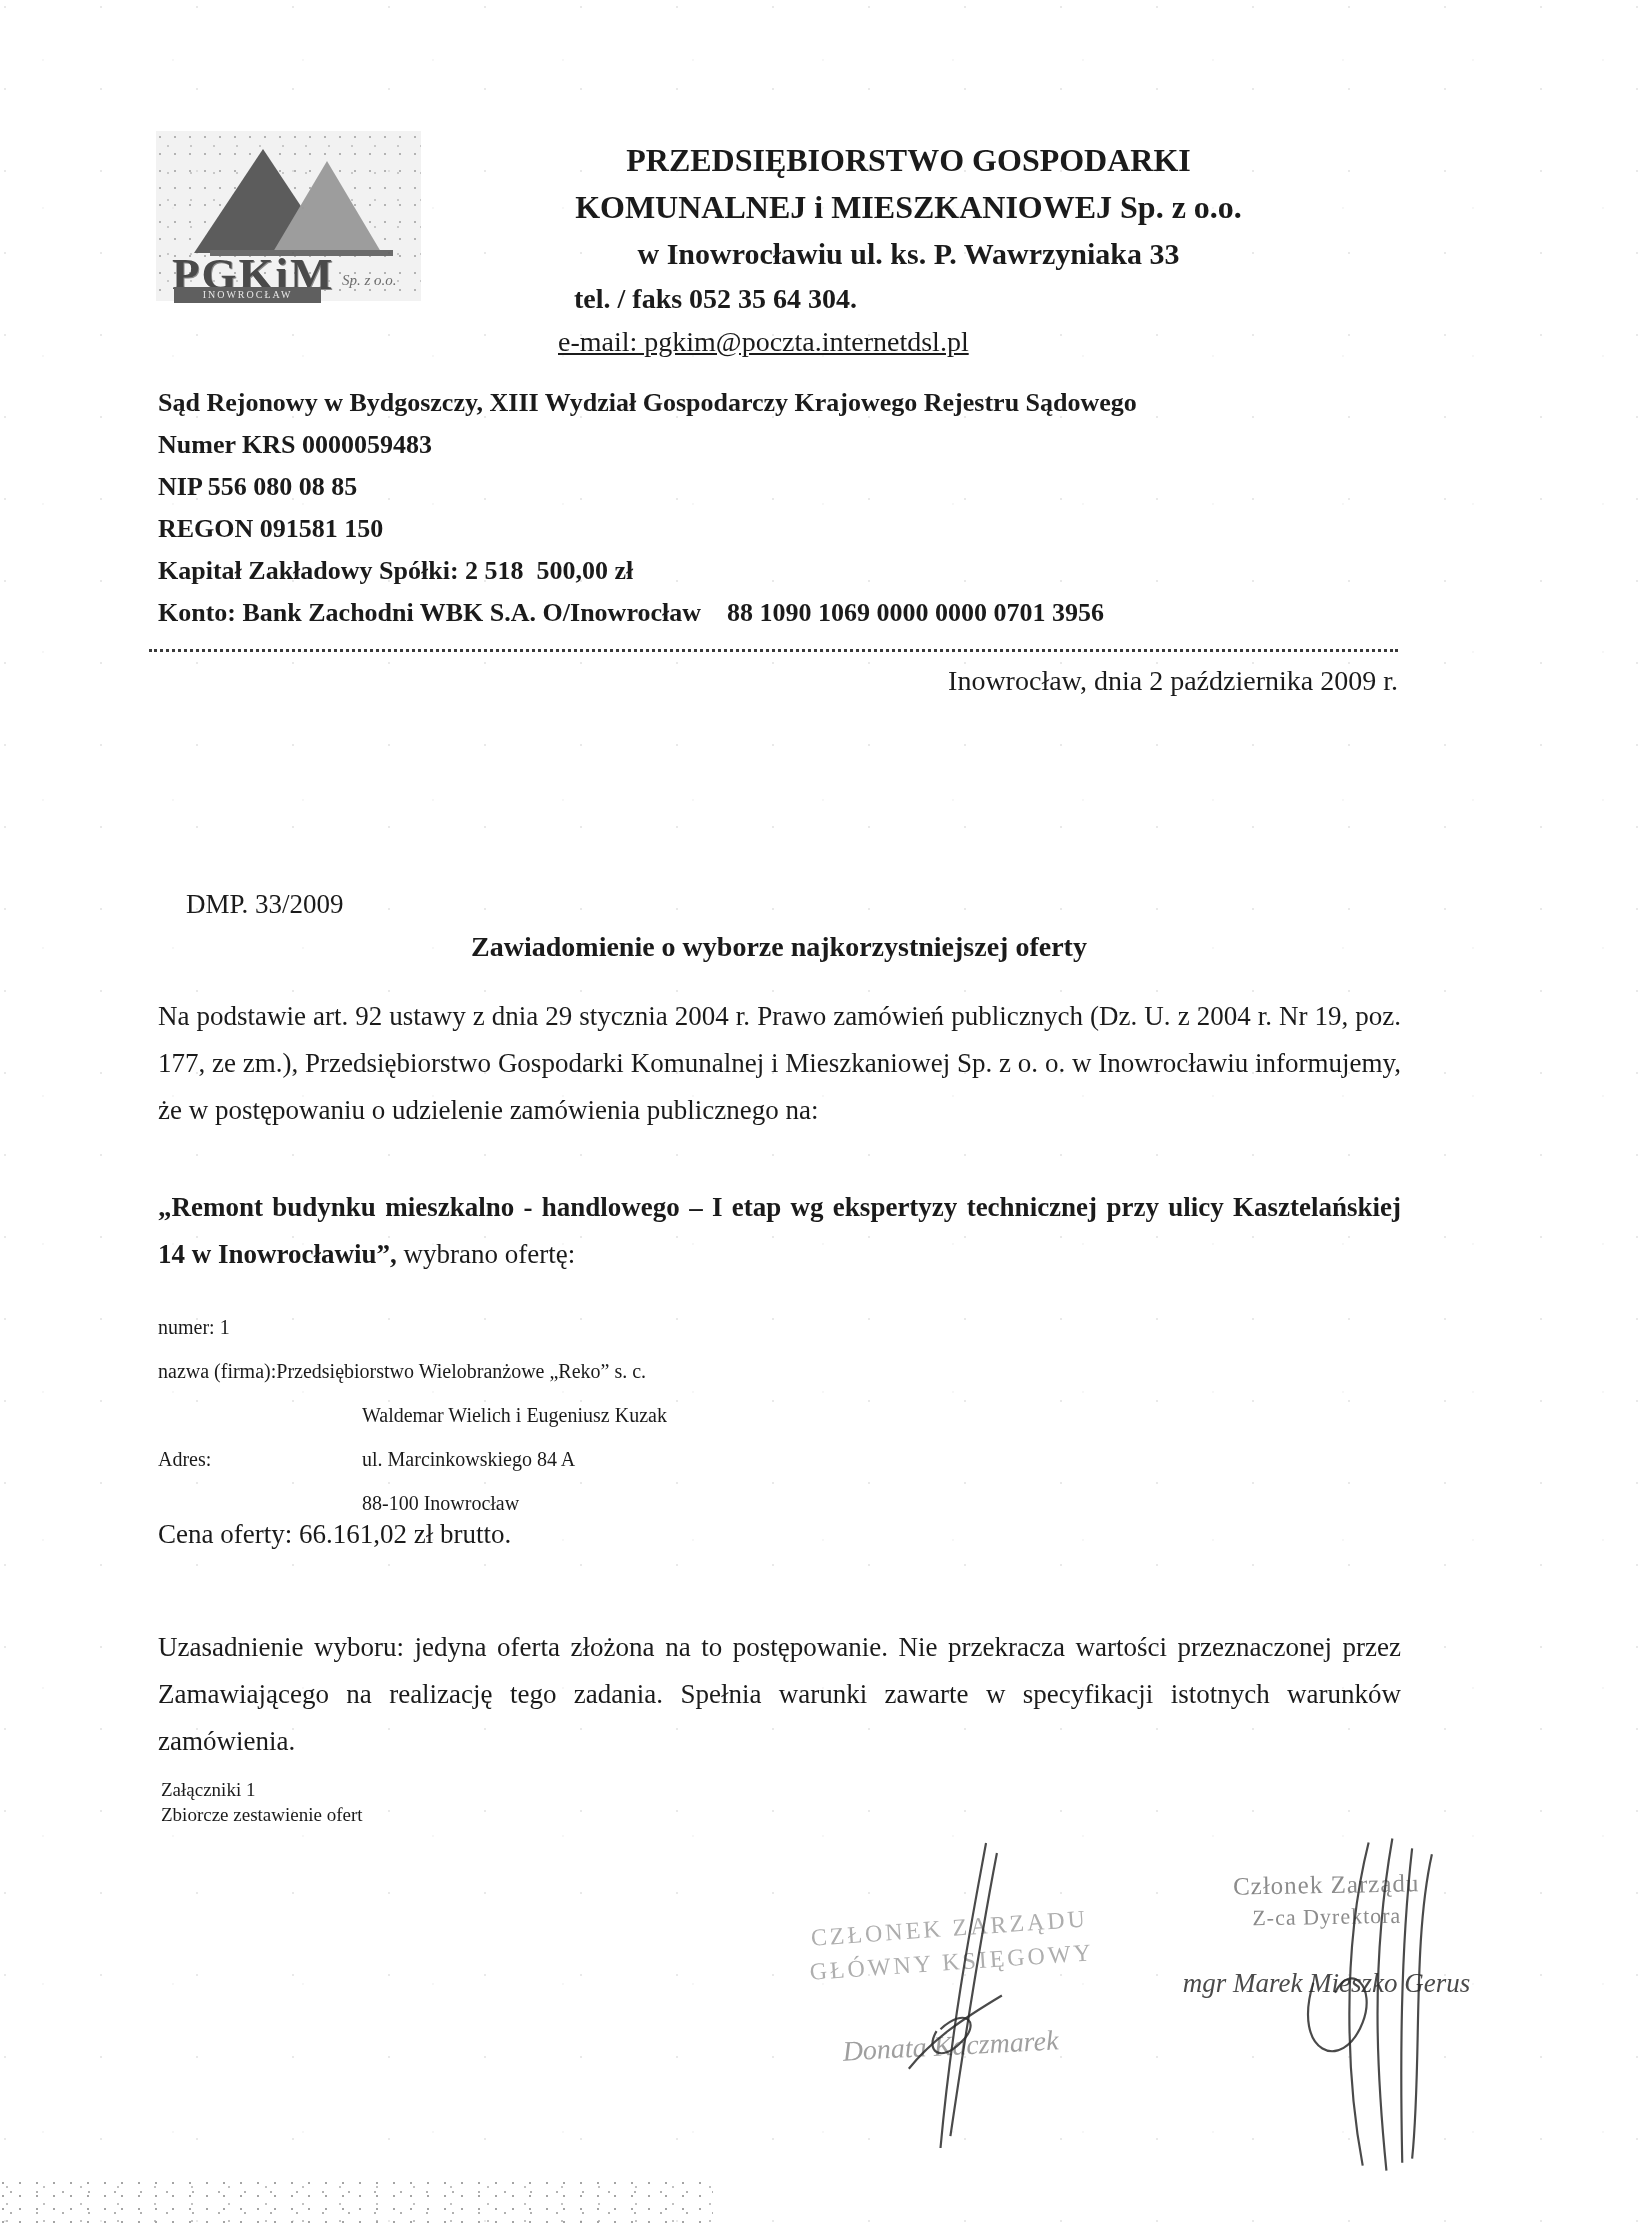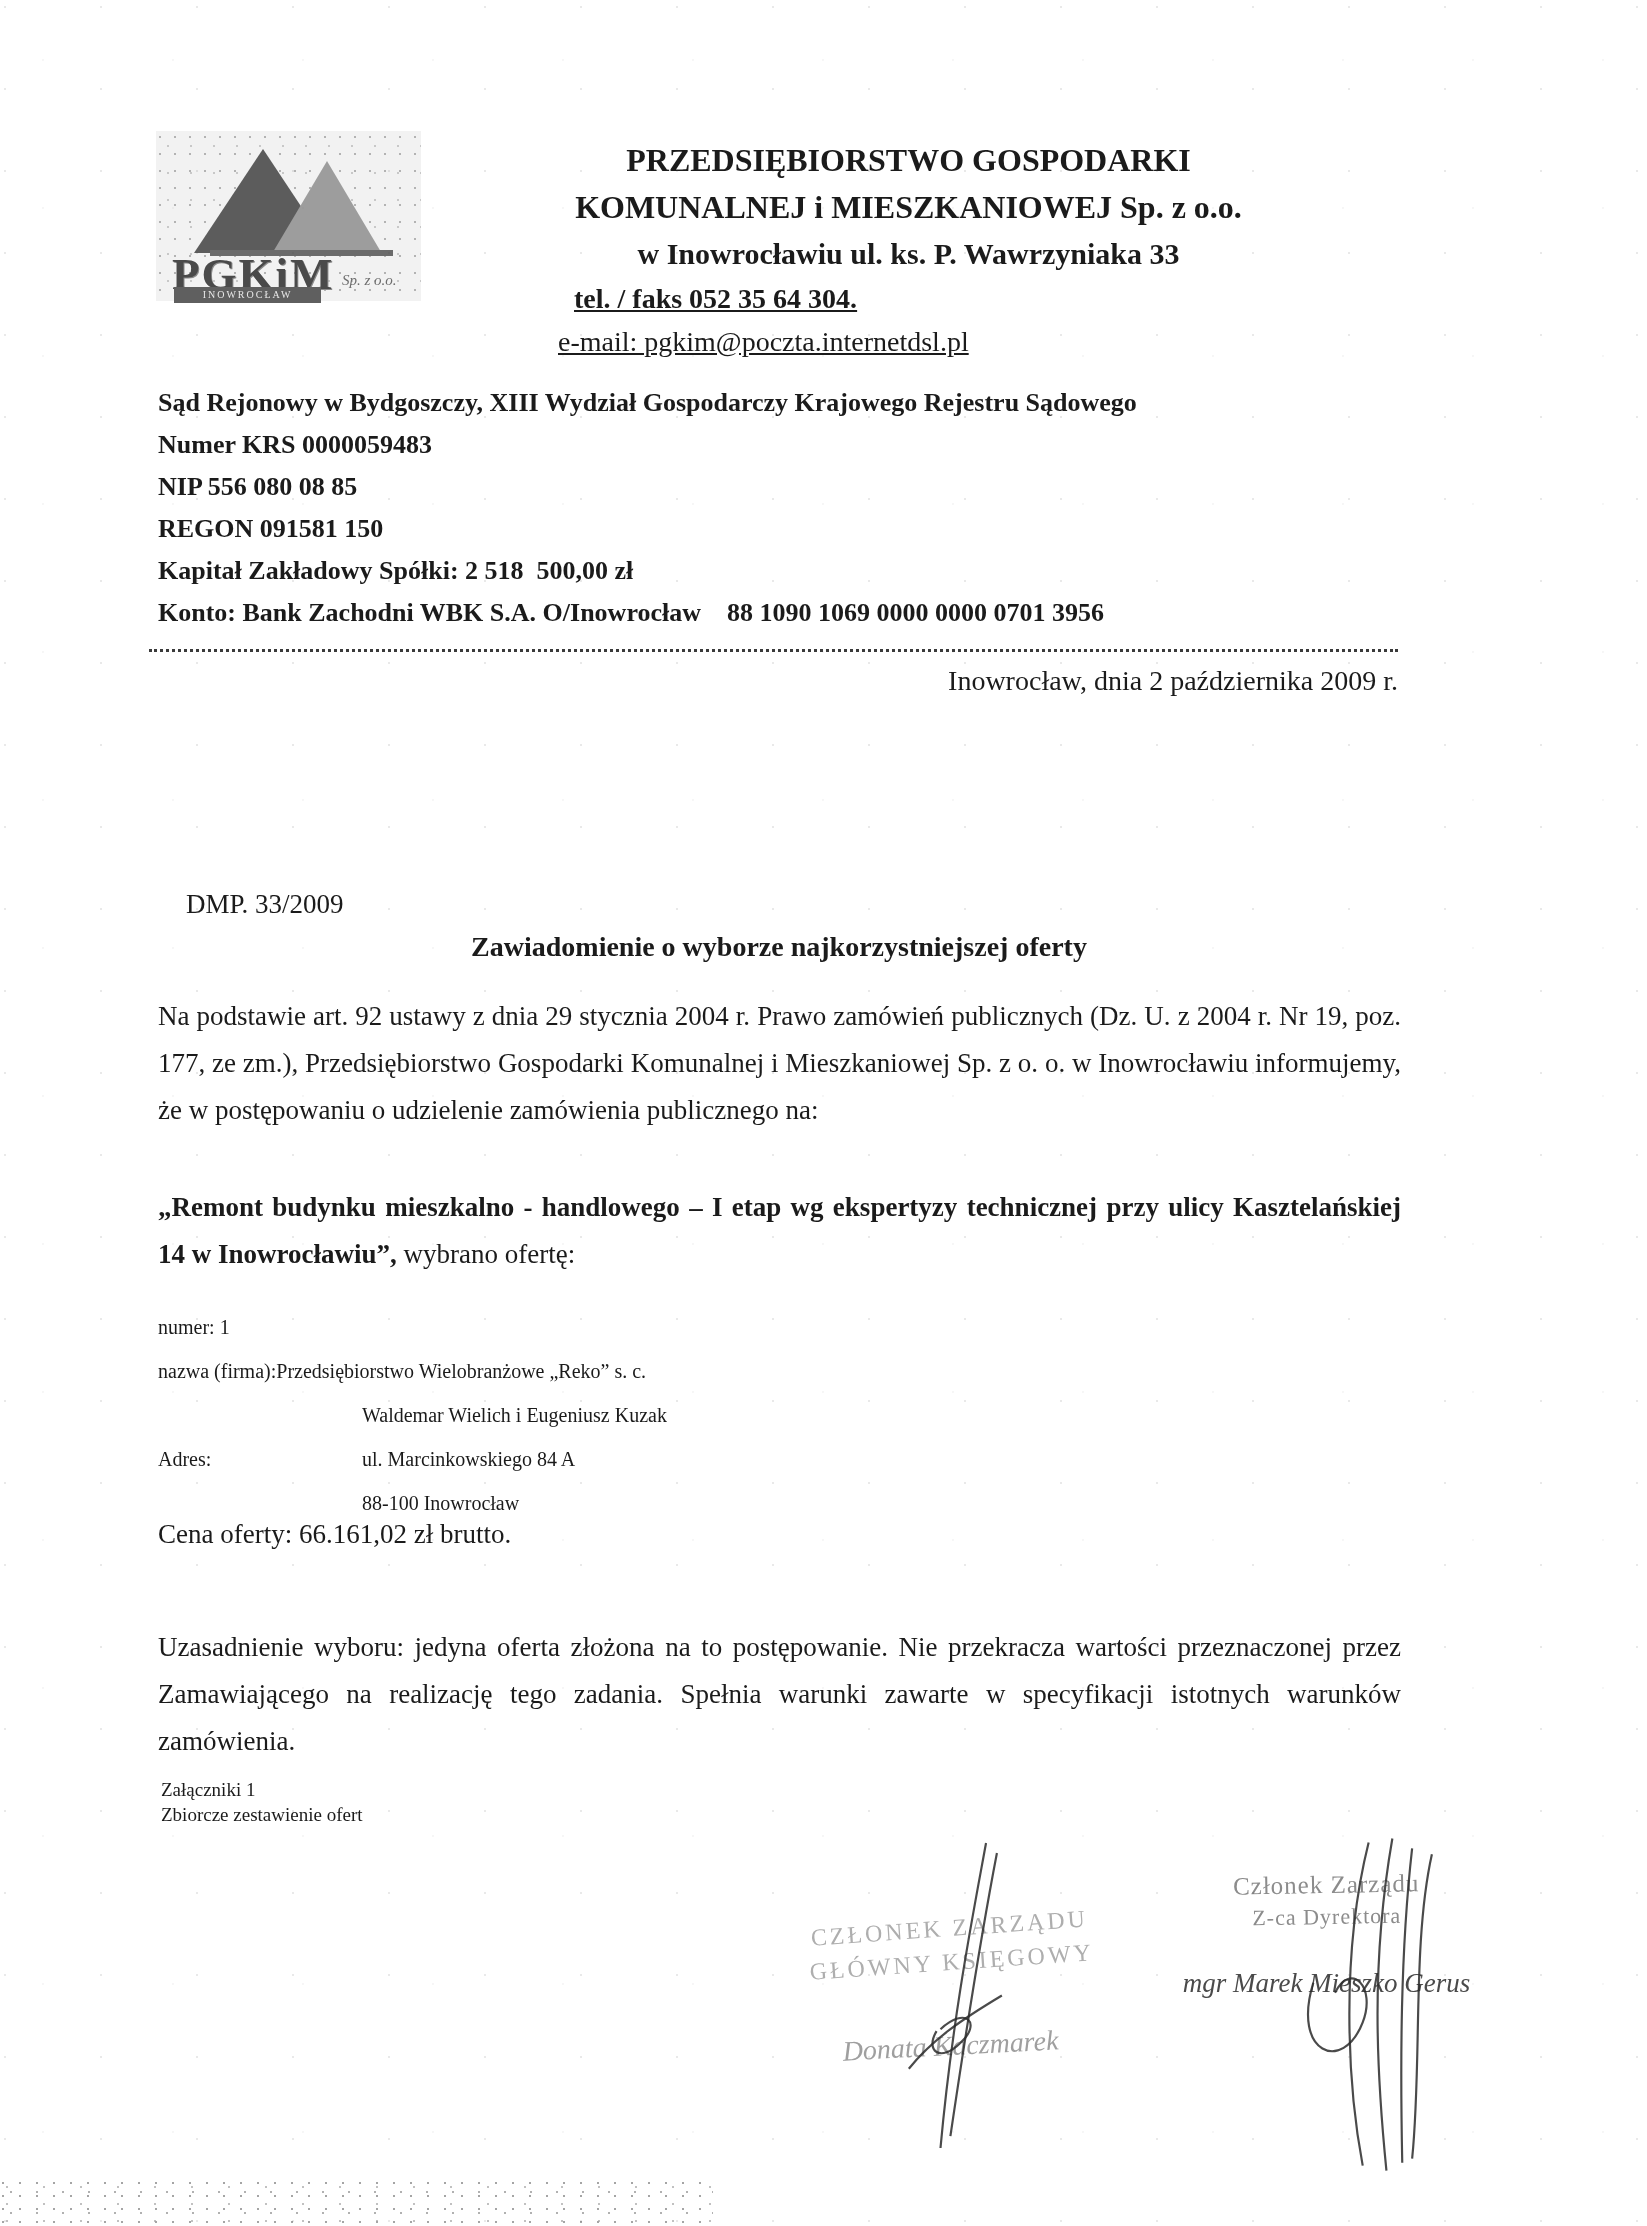--- a/index.html
+++ b/index.html
@@ -51,21 +51,21 @@
     position:absolute; left:18px; top:156px; width:147px; height:16px;
     background:#5f5f5f; color:#e8e8e8;
     font-size:10px; letter-spacing:2px; text-align:center; line-height:16px;
   }
   
   .header-text { position:absolute; left:416px; top:137px; width:985px; }
   .header-text .h-line { text-align:center; font-weight:bold; }
   .ht1 { font-size:32px; line-height:46px; }
   .ht2 { font-size:32px; line-height:48px; }
   .ht3 { font-size:30px; line-height:46px; }
-  .ht-phone { font-size:28px; font-weight:bold; line-height:44px; padding-left:158px;text-decoration:underline; }
+  .ht-phone { font-size:28px; font-weight:bold; line-height:44px; padding-left:158px; }
   .ht-email { font-size:28px; line-height:42px; padding-left:142px; text-decoration:underline; }
   
   .registry { position:absolute; left:158px; top:382px; width:1257px; }
   .registry div { font-weight:bold; font-size:26px; line-height:42px; white-space:pre-wrap; }
   
   .dotted-rule { position:absolute; left:149px; top:632px; width:1249px; height:20px; border-bottom:3px dotted #3a3a3a; }
   .date-line { position:absolute; left:158px; top:665px; width:1240px; text-align:right; font-size:28px; }
   
   .ref-number { position:absolute; left:162px; top:889px; font-size:27px;margin-left:24px; }
   .doc-title { position:absolute; left:158px; top:931px; width:1242px; text-align:center; font-weight:bold; font-size:28px; }

